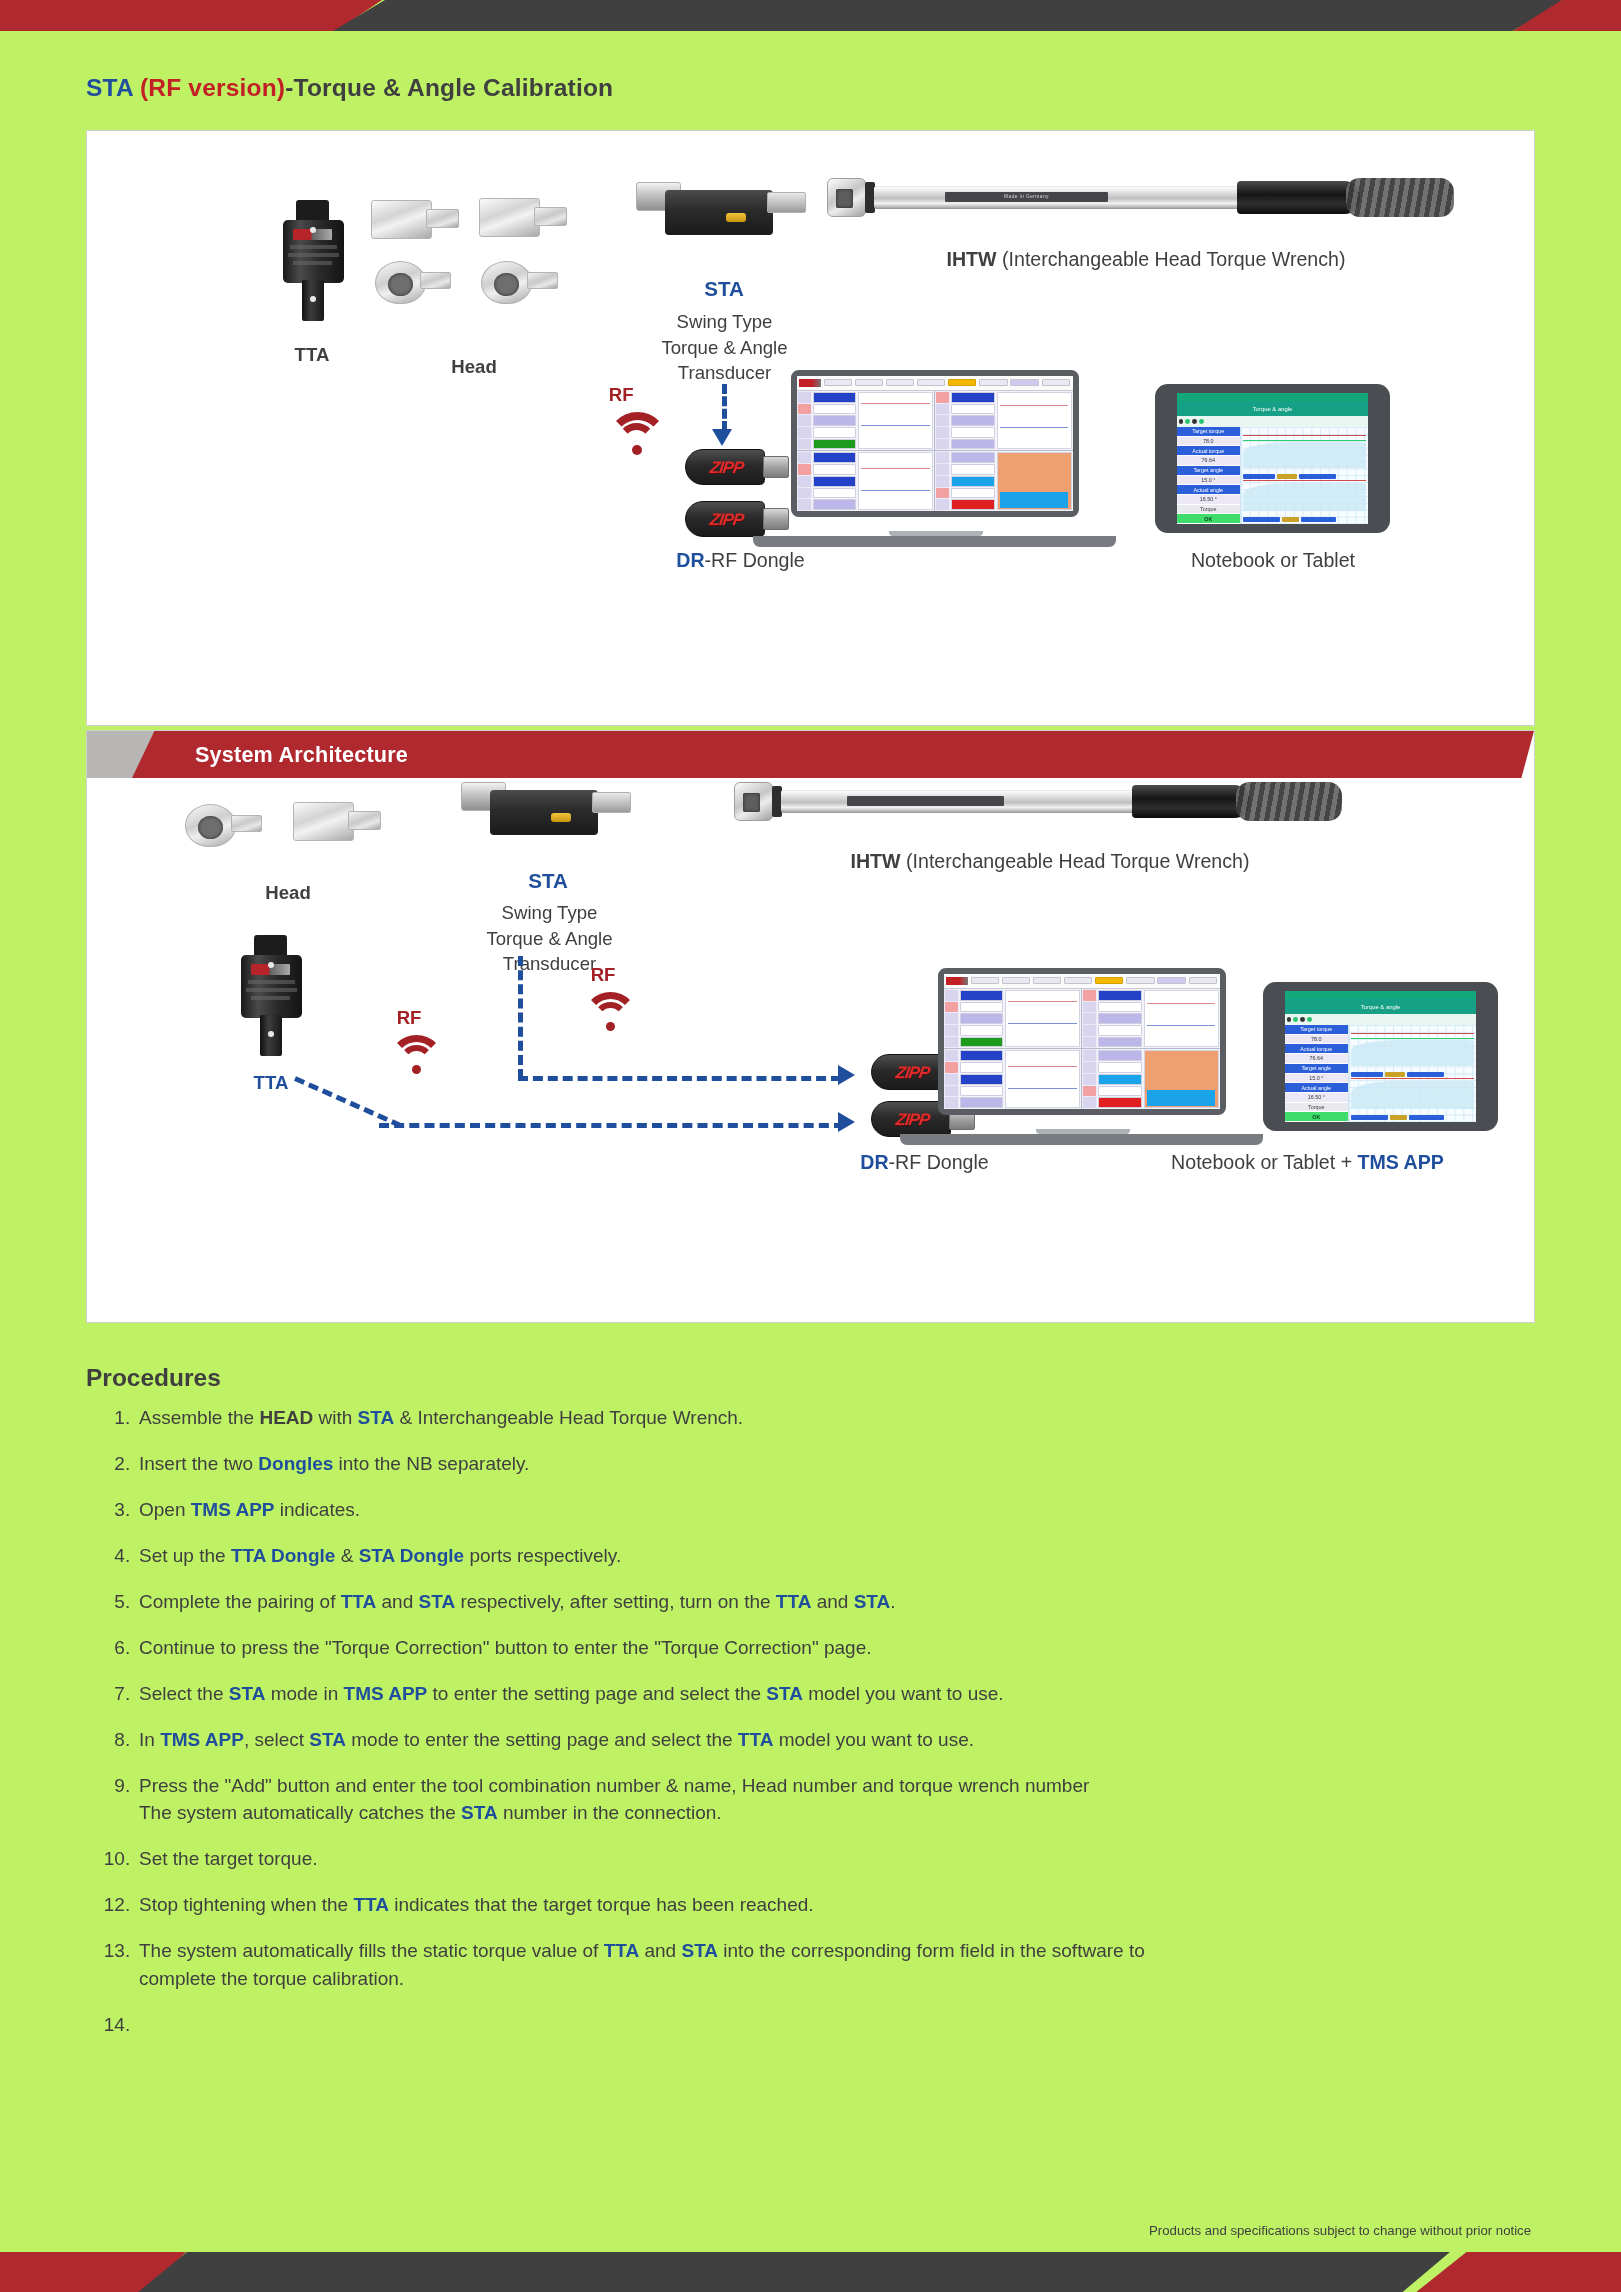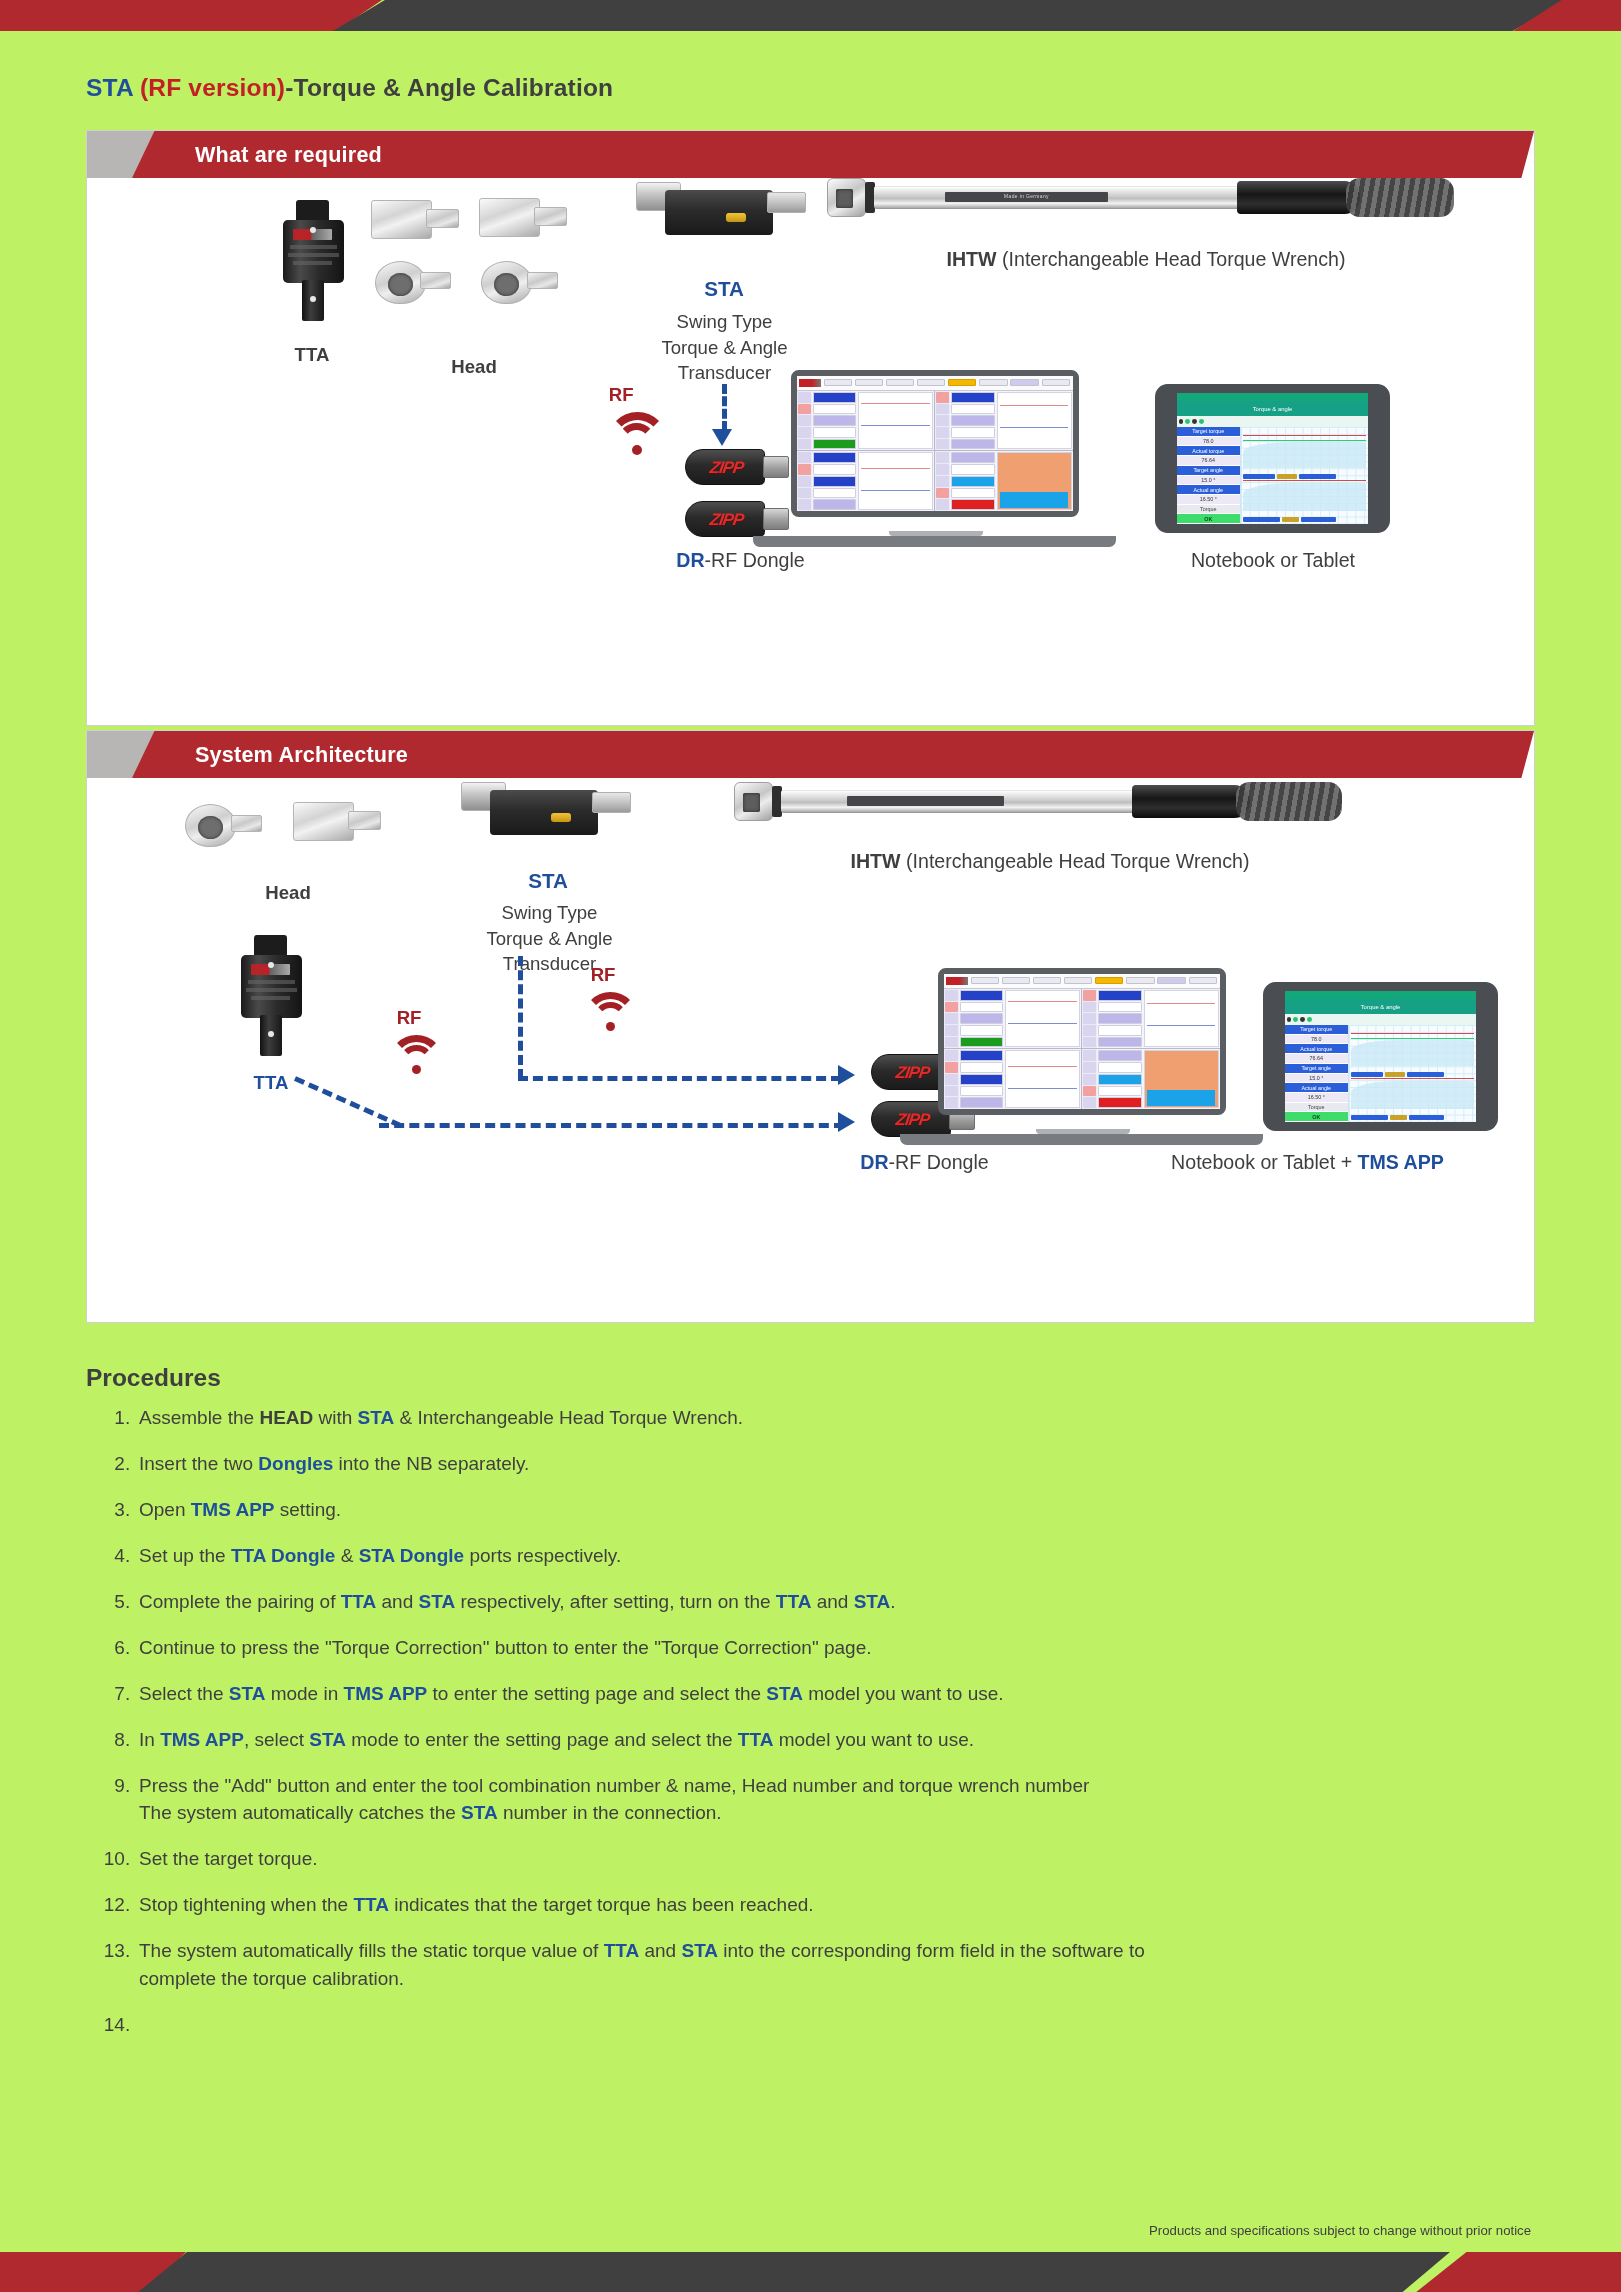--- a/index.html
+++ b/index.html
@@ -262,25 +262,20 @@
     <div class="dark"></div>
     <div class="red-r"></div>
   </div>
 
   <div class="page-title">
     <span class="t-sta">STA</span>
     <span class="t-rf">(RF version)</span><span>-Torque &amp; Angle Calibration</span>
   </div>
 
   <div class="panel" id="panel-required">
-    <div class="sec-head">
-      <div class="gray"></div>
-      <div class="red"></div>
-      <div class="label">What are required</div>
-    </div>
 
     <div class="tta" style="left:167px; top:69px; width:118px; height:125px;">
       <div class="cap-top"></div>
         <div class="body"></div>
         <div class="logo"></div>
       <div class="txt1"></div>
         <div class="txt2"></div>
         <div class="txt3"></div>
       <div class="stem"></div>
         <div class="dot1"></div>
@@ -774,21 +769,21 @@
       <div class="proc-item">
         <div class="proc-num">1.</div>
         <div class="proc-txt"><span>Assemble the </span><span class="k">HEAD</span><span> with </span><span class="b">STA</span><span> &amp; Interchangeable Head Torque Wrench.</span></div>
       </div>
       <div class="proc-item">
         <div class="proc-num">2.</div>
         <div class="proc-txt"><span>Insert the two </span><span class="b">Dongles</span><span> into the NB separately.</span></div>
       </div>
       <div class="proc-item">
         <div class="proc-num">3.</div>
-        <div class="proc-txt"><span>Open </span><span class="b">TMS APP</span><span> setting.</span></div>
+        <div class="proc-txt"><span>Open </span><span class="b">TMS APP</span><span> indicates.</span></div>
       </div>
       <div class="proc-item">
         <div class="proc-num">4.</div>
         <div class="proc-txt"><span>Set up the </span><span class="b">TTA Dongle</span><span> &amp; </span><span class="b">STA Dongle</span><span> ports respectively.</span></div>
       </div>
       <div class="proc-item">
         <div class="proc-num">5.</div>
         <div class="proc-txt"><span>Complete the pairing of </span><span class="b">TTA</span><span> and </span><span class="b">STA</span><span> respectively, after setting, turn on the </span><span class="b">TTA</span><span> and </span><span class="b">STA</span><span>.</span></div>
       </div>
       <div class="proc-item">

